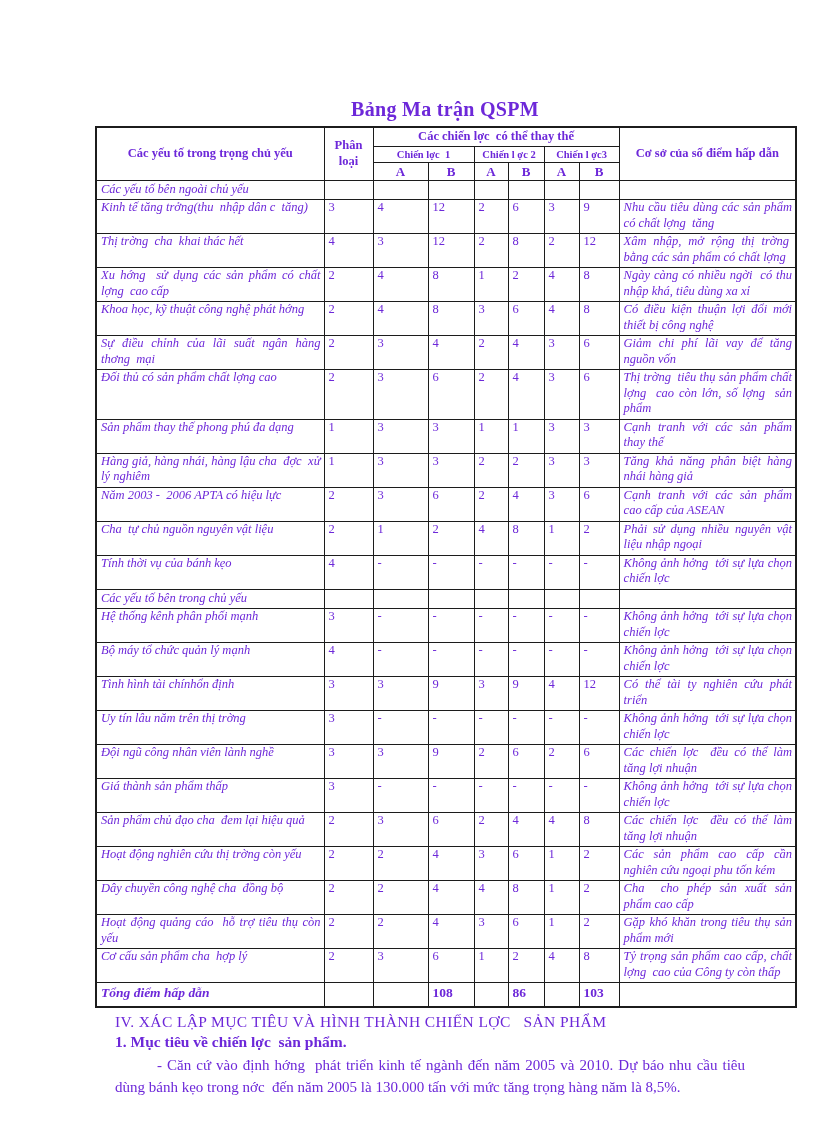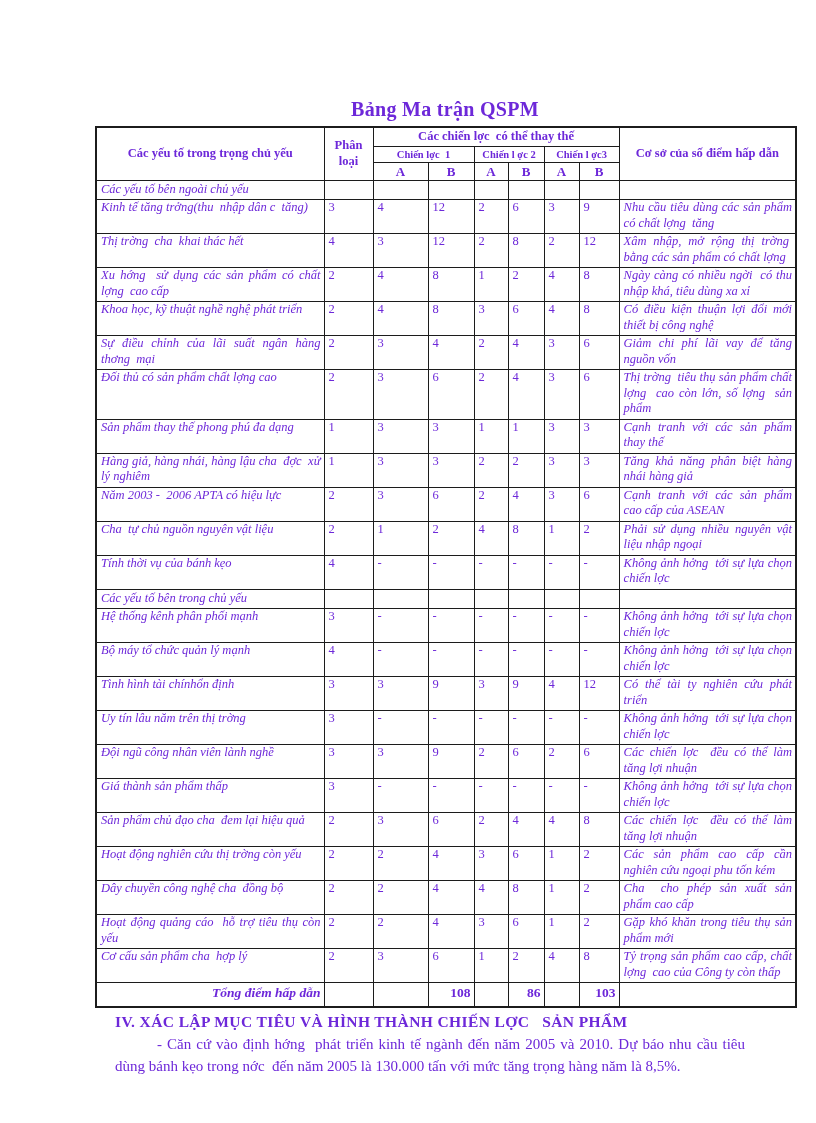--- a/index.html
+++ b/index.html
@@ -47,26 +47,25 @@
   .qspm th.h-ab { font-size:13px; line-height:15px; }
   .qspm td.c0, .qspm td.c8 { text-align:justify;font-style:italic; }
   .qspm td.c1, .qspm td.c2, .qspm td.c3, .qspm td.c4,
   .qspm td.c5, .qspm td.c6, .qspm td.c7 { text-align:left; }
   .qspm tr.section td { padding-top:1px; }
   .qspm tr.total td {
     font-weight:bold;
     font-size:13.5px;
     padding-top:2px;
     padding-bottom:5px;
-    text-align:right;
   }
   .below { width:668px; margin-top:5px; }
   .sec-heading {
     font-size:15.5px;
-    font-weight:bold;
+    font-weight:normal;
     letter-spacing:0.4px;
     margin:3px 0 2px 20px;
     white-space:pre-wrap;
   }
   .sub-heading {
     font-size:15.5px;
     font-weight:bold;
     margin:2px 0 3px 20px;
     white-space:pre-wrap;
   }
@@ -158,21 +157,21 @@
           <td class="c1">2</td>
           <td class="c2">4</td>
           <td class="c3">8</td>
           <td class="c4">1</td>
           <td class="c5">2</td>
           <td class="c6">4</td>
           <td class="c7">8</td>
           <td class="c8">Ngày càng có nhiều ngời&nbsp; có thu nhập khá, tiêu dùng xa xỉ</td>
         </tr>
         <tr class="data">
-          <td class="c0">Khoa học, kỹ thuật nghề nghệ phát triển</td>
+          <td class="c0">Khoa học, kỹ thuật công nghệ phát hớng</td>
           <td class="c1">2</td>
           <td class="c2">4</td>
           <td class="c3">8</td>
           <td class="c4">3</td>
           <td class="c5">6</td>
           <td class="c6">4</td>
           <td class="c7">8</td>
           <td class="c8">Có điều kiện thuận lợi đổi mới thiết bị công nghệ</td>
         </tr>
         <tr class="data">
@@ -393,16 +392,17 @@
           <td class="c5">86</td>
           <td class="c6"></td>
           <td class="c7">103</td>
           <td class="c8"></td>
         </tr>
       </tbody>
   </table>
 
   <div class="below">
     <div class="sec-heading">IV. XÁC LẬP MỤC TIÊU VÀ HÌNH THÀNH CHIẾN LỢC&nbsp;&nbsp; SẢN PHẨM</div>
+    <div class="sub-heading">1. Mục tiêu về chiến lợc&nbsp; sản phẩm.</div>
     <p class="body-par">- Căn cứ vào định hớng&nbsp; phát triển kinh tế ngành đến năm 2005 và 2010. Dự báo nhu cầu tiêu dùng bánh kẹo trong nớc&nbsp; đến năm 2005 là 130.000 tấn với mức tăng trọng hàng năm là 8,5%.</p>
   </div>
 
 </div>
 
 </body></html>

